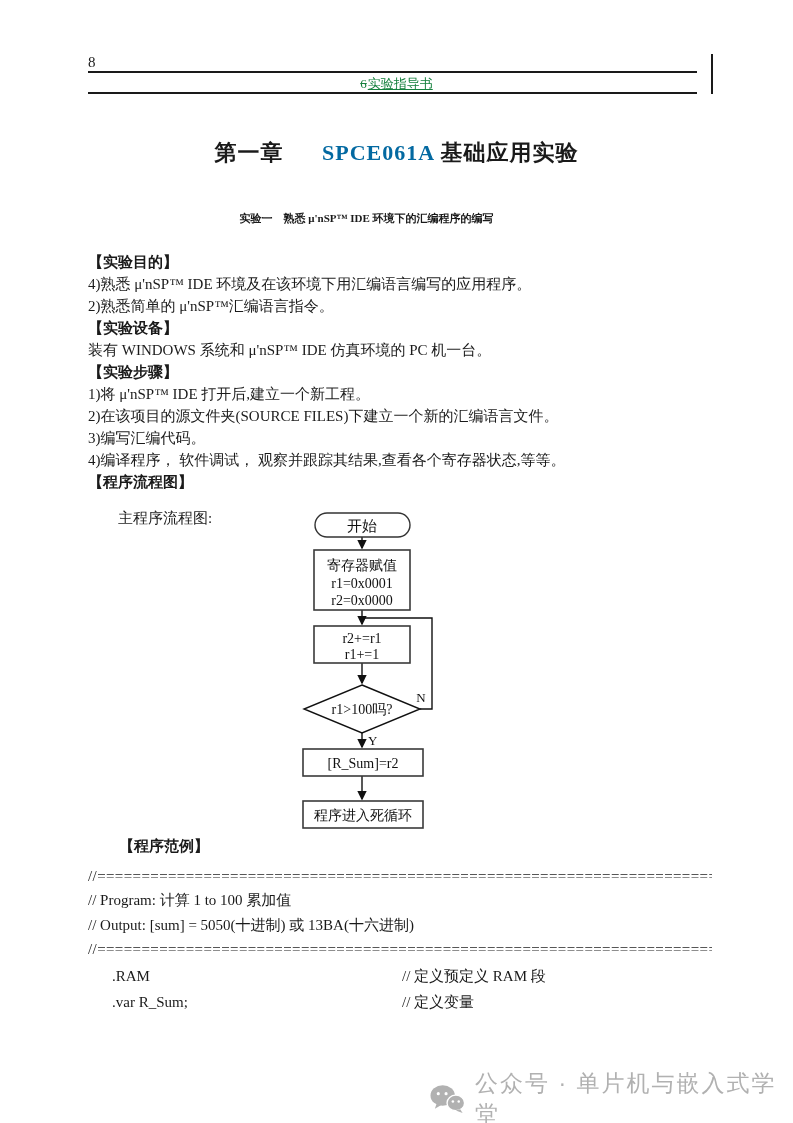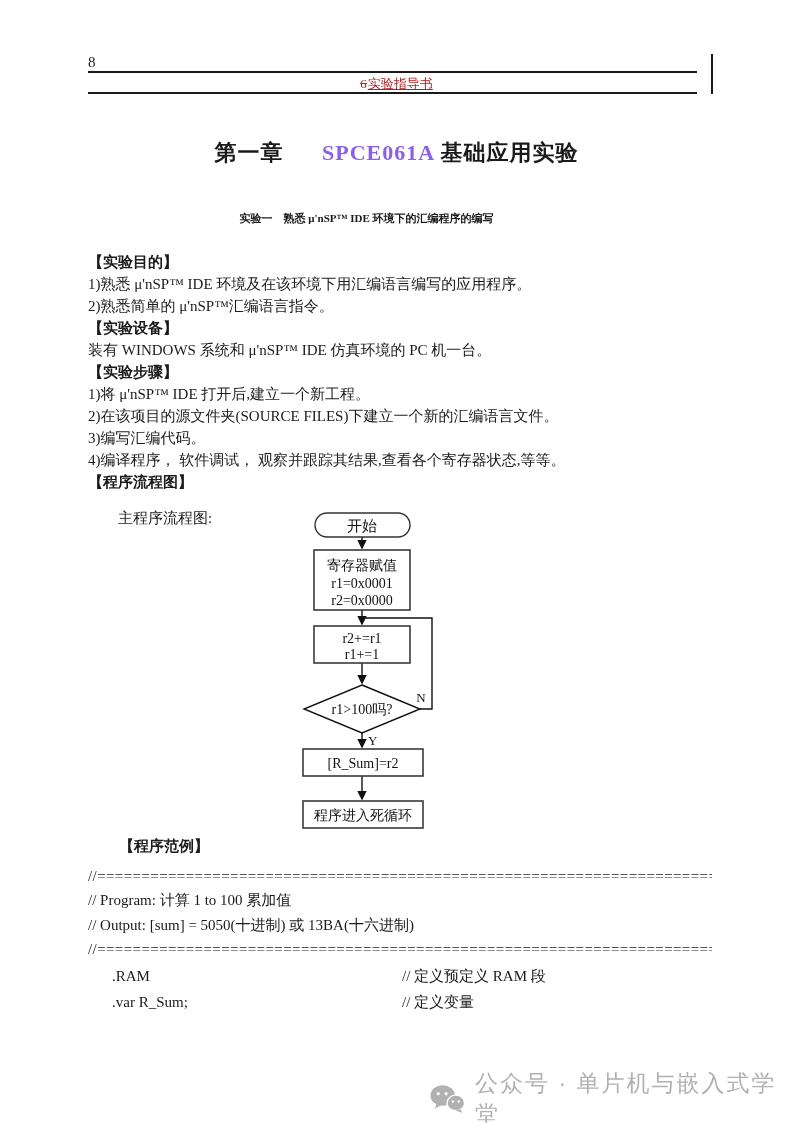--- a/index.html
+++ b/index.html
@@ -8,27 +8,27 @@
     background:#ffffff;overflow:hidden;
     font-family:"Liberation Serif","DejaVu Serif",serif;
     color:#1a1a1a;
   }
   .abs{position:absolute;}
   
   .page-num{left:88px;top:54px;font-size:15px;}
   .hline{background:#1a1a1a;height:1.5px;left:88px;width:609px;}
   .hline1{top:71px;}
   .hline2{top:92px;}
-  .header-center{left:0;top:75px;width:793px;text-align:center;font-size:13px;color:#b91c1c;}
+  .header-center{left:0;top:75px;width:793px;text-align:center;font-size:13px;color:#15803d;}
   .header-center .strike{text-decoration:line-through;margin-right:1px;}
   .header-center .uline{text-decoration:underline;}
   .changebar{left:711px;top:54px;width:2px;height:40px;background:#1a1a1a;}
   
   .chapter{left:0;top:138px;width:793px;text-align:center;font-size:22px;font-weight:bold;letter-spacing:1px;}
-  .chapter .chip{color:#8b5cf6;margin-left:32px;}
+  .chapter .chip{color:#0369a1;margin-left:32px;}
   .exp-title{left:0;top:211px;width:733px;text-align:center;font-size:11px;font-weight:bold;}
   
   .body-block{left:88px;top:251px;width:622px;font-size:15px;line-height:22px;}
   .body-block .h{font-weight:bold;}
   .caption{padding-left:30px;margin-top:14px;}
   
   .flowchart{left:278px;top:498px;}
   .flowchart text{font-family:"Liberation Serif","DejaVu Serif",serif;fill:#111;}
   
   .example-block{left:88px;top:835px;width:624px;font-size:15px;}
@@ -58,21 +58,21 @@
   <div class="abs changebar"></div>
 
   <div class="abs chapter">
     <span>第一章 </span><span class="chip">SPCE061A</span><span> 基础应用实验</span>
   </div>
 
   <div class="abs exp-title">实验一　熟悉 μ'nSP™ IDE 环境下的汇编程序的编写</div>
 
   <div class="abs body-block">
     <div class="h">【实验目的】</div>
-    <div>1)熟悉 μ'nSP™ IDE 环境及在该环境下用汇编语言编写的应用程序。</div>
+    <div>4)熟悉 μ'nSP™ IDE 环境及在该环境下用汇编语言编写的应用程序。</div>
     <div>2)熟悉简单的 μ'nSP™汇编语言指令。</div>
     <div class="h">【实验设备】</div>
     <div>装有 WINDOWS 系统和 μ'nSP™ IDE 仿真环境的 PC 机一台。</div>
     <div class="h">【实验步骤】</div>
     <div>1)将 μ'nSP™ IDE 打开后,建立一个新工程。</div>
     <div>2)在该项目的源文件夹(SOURCE FILES)下建立一个新的汇编语言文件。</div>
     <div>3)编写汇编代码。</div>
     <div>4)编译程序， 软件调试， 观察并跟踪其结果,查看各个寄存器状态,等等。</div>
     <div class="h">【程序流程图】</div>
     <div class="caption">主程序流程图:</div>

